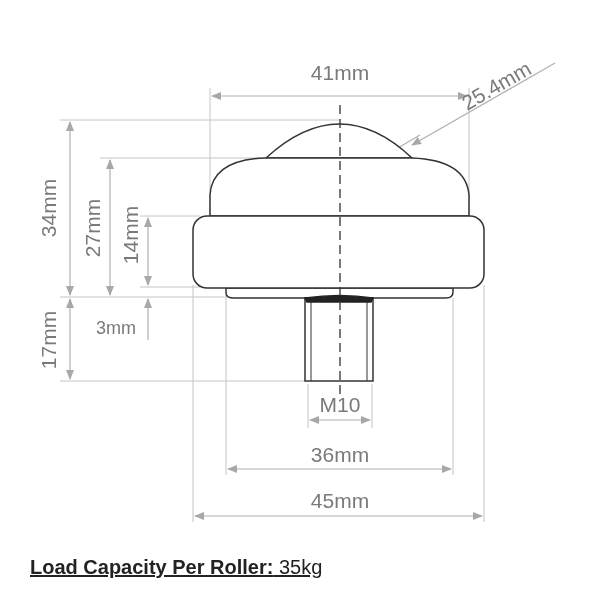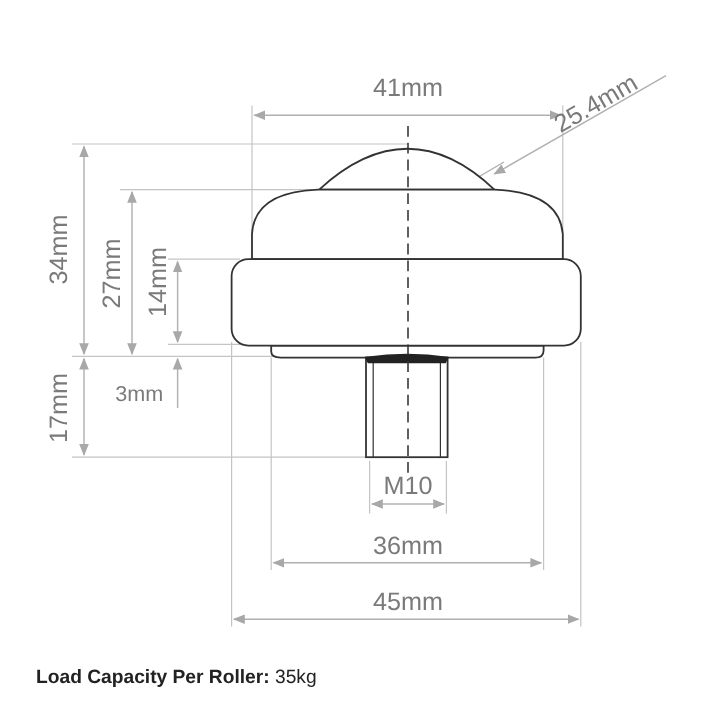--- a/index.html
+++ b/index.html
@@ -1,20 +1,20 @@
 <!DOCTYPE html>
 <html><head>
 <meta charset="utf-8">
 <style>
   html, body { margin: 0; padding: 0; background: #ffffff; }
   body { width: 600px; height: 600px; position: relative; overflow: hidden; font-family: "Liberation Sans", sans-serif; }
   svg { position: absolute; left: 0; top: 0; }
   .dim-text { font-family: "Liberation Sans", sans-serif; fill: #7a7a7a; font-size: 21px; }
   .dim-small { font-family: "Liberation Sans", sans-serif; fill: #7a7a7a; font-size: 18px; }
-  .caption { position: absolute; left: 30px; top: 556px; font-size: 16px; color: #222; white-space: nowrap; }
+  .caption { position: absolute; left: 30px; top: 556px; font-size: 20px; color: #222; white-space: nowrap; text-decoration: underline; }
   .caption b { font-weight: bold; }
 </style>
 </head>
 <body>
 
 <svg width="600" height="600" viewBox="0 0 600 600">
   <defs>
     <marker id="arr" viewBox="0 0 10 10" refX="9" refY="5" markerWidth="10" markerHeight="10" orient="auto-start-reverse" markerUnits="userSpaceOnUse">
       <path d="M0,1 L10,5 L0,9 z" fill="#a8a8a8"></path>
     </marker>

